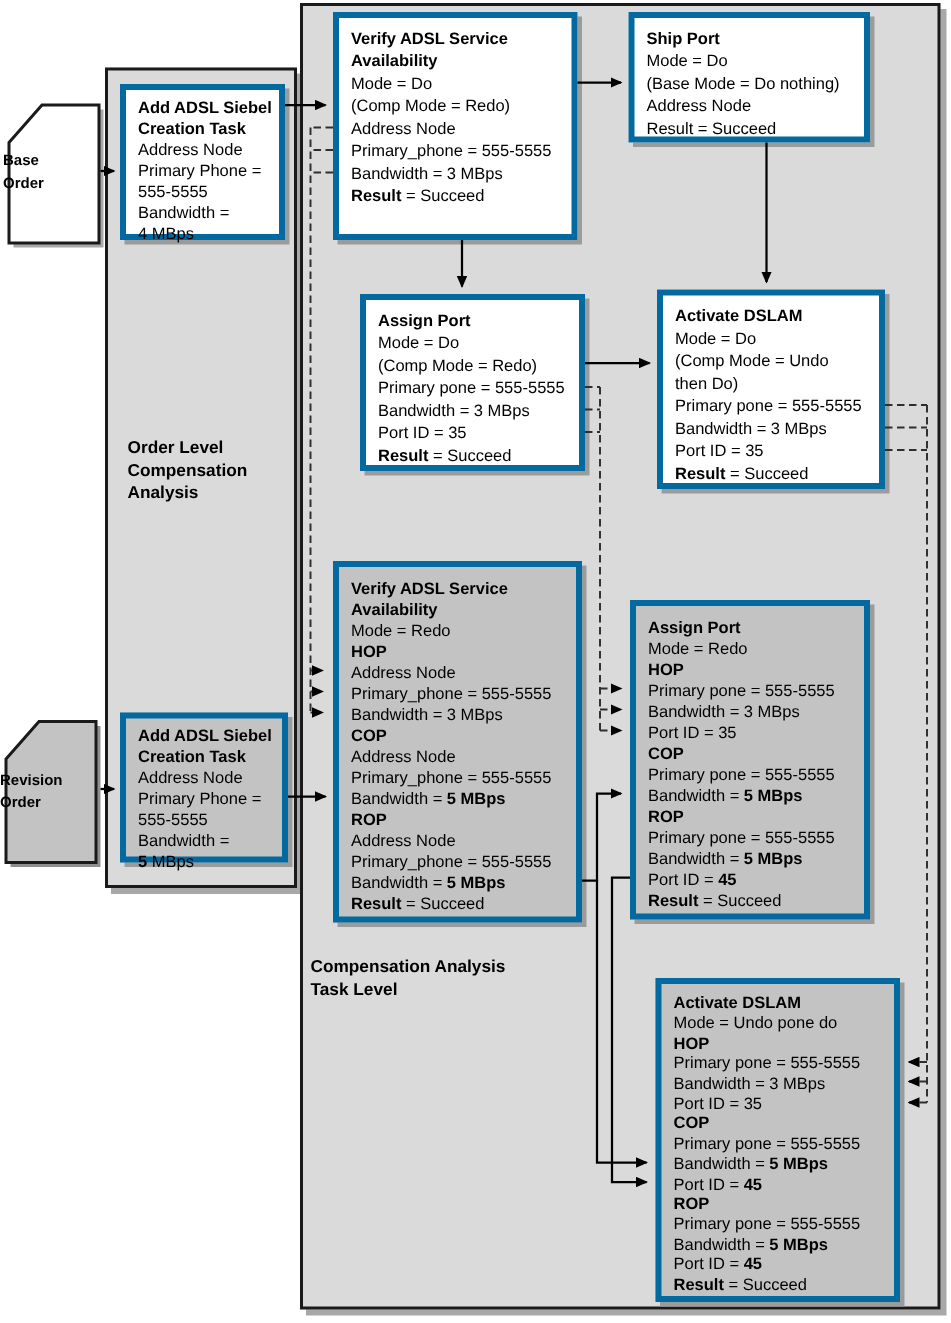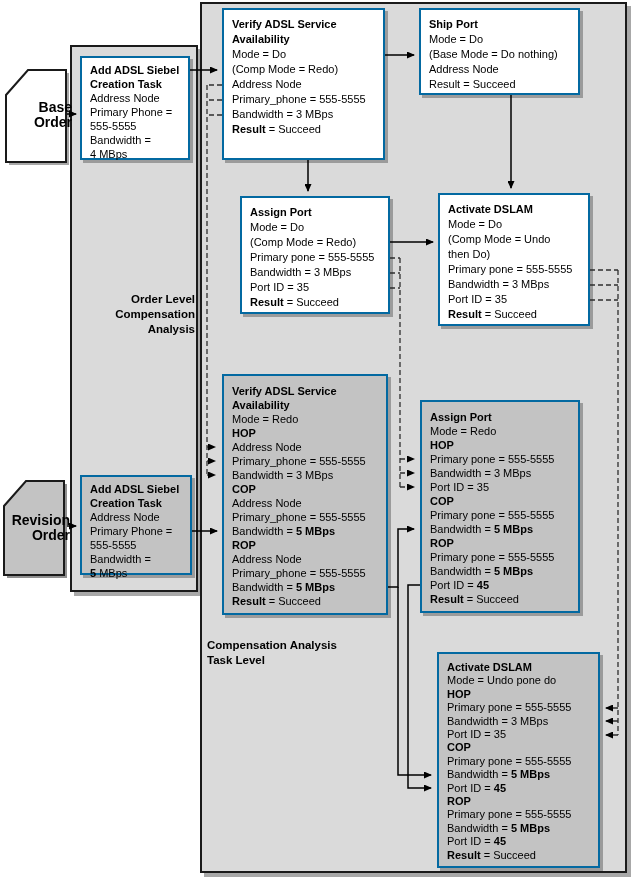--- a/index.html
+++ b/index.html
@@ -1,32 +1,32 @@
 <!DOCTYPE html>
 <html><head>
 <meta charset="utf-8">
 <style>
   html,body{margin:0;padding:0;background:#fff;}
   #stage{position:relative;width:634px;height:882px;background:#fff;overflow:hidden;
          font-family:"Liberation Sans",sans-serif;}
   .container{position:absolute;background:#dadada;border:2px solid #1a1a1a;
              box-shadow:4px 4px 0 #a8a8a8;box-sizing:border-box;}
-  .box{position:absolute;background:#fff;border:2px solid #0369a1;
+  .box{position:absolute;background:#fff;border:4px solid #0369a1;
        box-shadow:3px 3px 0 #9b9b9b;box-sizing:border-box;
        font-size:11px;line-height:15px;padding:7px 4px 4px 8px;color:#000;z-index:3;}
   .box.gray{background:#c3c3c3;}
   .box.lh14{line-height:14px;padding-top:8px;}
   .box.lh13{line-height:13.4px;padding-top:7px;}
   .box .b,.b{font-weight:bold;}
   .flow-label{position:absolute;font-weight:bold;font-size:11.5px;line-height:15px;
               color:#000;z-index:3;}
-  .center{text-align:right;}
+  .center{text-align:left;padding-left:12px;}
   .docshape{position:absolute;z-index:3;}
-  .doc-label{position:absolute;font-weight:bold;font-size:14px;line-height:15px;
-             width:100%;text-align:right;color:#000;}
+  .doc-label{position:absolute;font-weight:bold;font-size:10px;line-height:15px;
+             width:100%;text-align:left;color:#000;}
   svg.overlay{position:absolute;left:0;top:0;z-index:4;pointer-events:none;}
   .solidline{stroke:#000;stroke-width:1.5;fill:none;}
   .dashline{stroke:#2e2e2e;stroke-width:1.3;fill:none;stroke-dasharray:5 3;}
 </style>
 </head>
 <body>
 
 <div id="stage">
 
   <div class="container" style="left:70px;top:45px;width:128px;height:547px;"></div>

